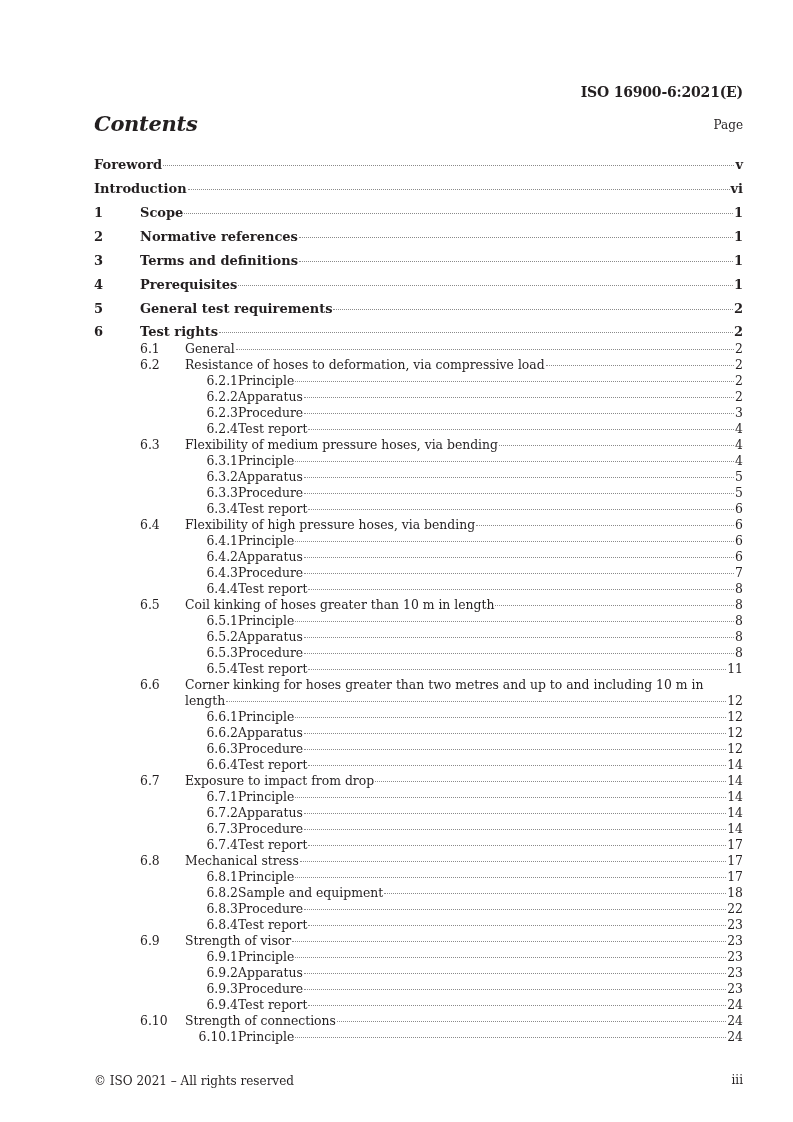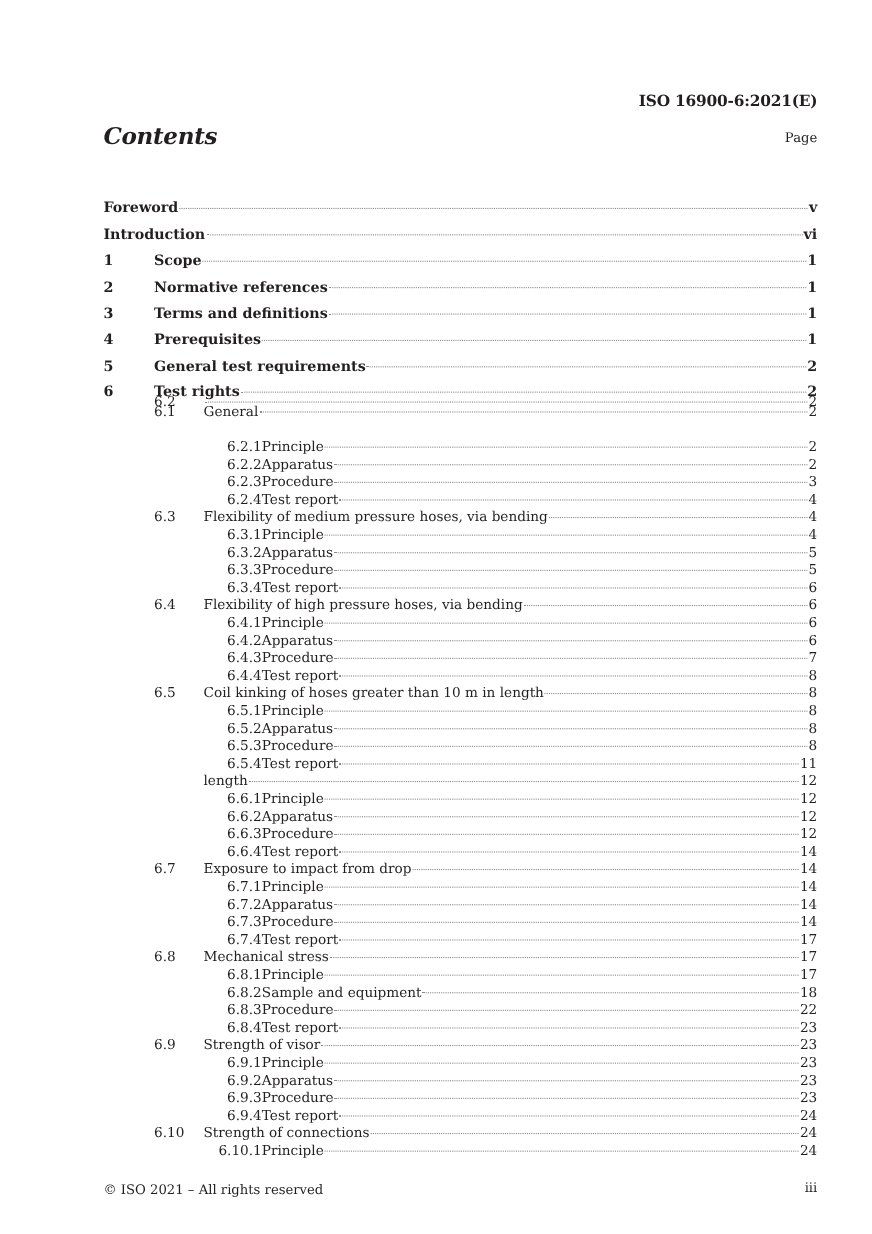--- a/index.html
+++ b/index.html
@@ -10,21 +10,21 @@
     .page-label { position: absolute; top: 118px; right: 50px; font-size: 12px; }
     .toc { position: absolute; top: 155px; left: 94px; width: 649px; }
     .row { position: relative; display: flex; align-items: baseline; font-size: 12.4px; line-height: 16px; height: 16px; }
     .row.top { font-weight: bold; font-size: 13px; height: 24px; line-height: 20px; }
     .num { flex: none; }
     .lvl1 .num { width: 46px; }
     .lvl2 { padding-left: 46px; }
     .lvl2 .num { width: 45px; }
     .lvl3 { padding-left: 91px; }
     .lvl3 .num { width: 53px; text-align: right; }
-    .title { flex: none; white-space: nowrap; margin-top: 25px; }
+    .title { flex: none; white-space: nowrap; }
     .leader { flex: 1 1 auto; border-bottom: 1px dotted #8a8a8a; margin: 0 1px; transform: translateY(-3px); min-width: 8px; }
     .pg { flex: none; text-align: right; min-width: 6px; }
     .wrap-first { height: 16px; }
     .wrap-first .title { white-space: nowrap; }
     .footer-left { position: absolute; top: 1074px; left: 94px; font-size: 12px; }
     .footer-right { position: absolute; top: 1073px; right: 50px; font-size: 12px; }
   </style>
 </head>
 <body>
 
@@ -81,20 +81,21 @@
     </div>
 
   <div class="row lvl2">
       <span class="num">6.1</span>
       <span class="title">General</span>
       <span class="leader"></span>
       <span class="pg">2</span>
     </div>
   <div class="row lvl2">
       <span class="num">6.2</span>
+      <span class="title">Resistance of hoses to deformation, via compressive load</span>
       <span class="leader"></span>
       <span class="pg">2</span>
     </div>
   <div class="row lvl3">
       <span class="num">6.2.1</span>
       <span class="title">Principle</span>
       <span class="leader"></span>
       <span class="pg">2</span>
     </div>
   <div class="row lvl3">
@@ -198,20 +199,24 @@
       <span class="title">Procedure</span>
       <span class="leader"></span>
       <span class="pg">8</span>
     </div>
   <div class="row lvl3">
       <span class="num">6.5.4</span>
       <span class="title">Test report</span>
       <span class="leader"></span>
       <span class="pg">11</span>
     </div>
+  <div class="row lvl2 wrap-first">
+      <span class="num">6.6</span>
+      <span class="title">Corner kinking for hoses greater than two metres and up to and including 10 m in</span>
+    </div>
   <div class="row lvl2" style="padding-left:91px;">
       <span class="title">length</span>
       <span class="leader"></span>
       <span class="pg">12</span>
     </div>
   <div class="row lvl3">
       <span class="num">6.6.1</span>
       <span class="title">Principle</span>
       <span class="leader"></span>
       <span class="pg">12</span>

